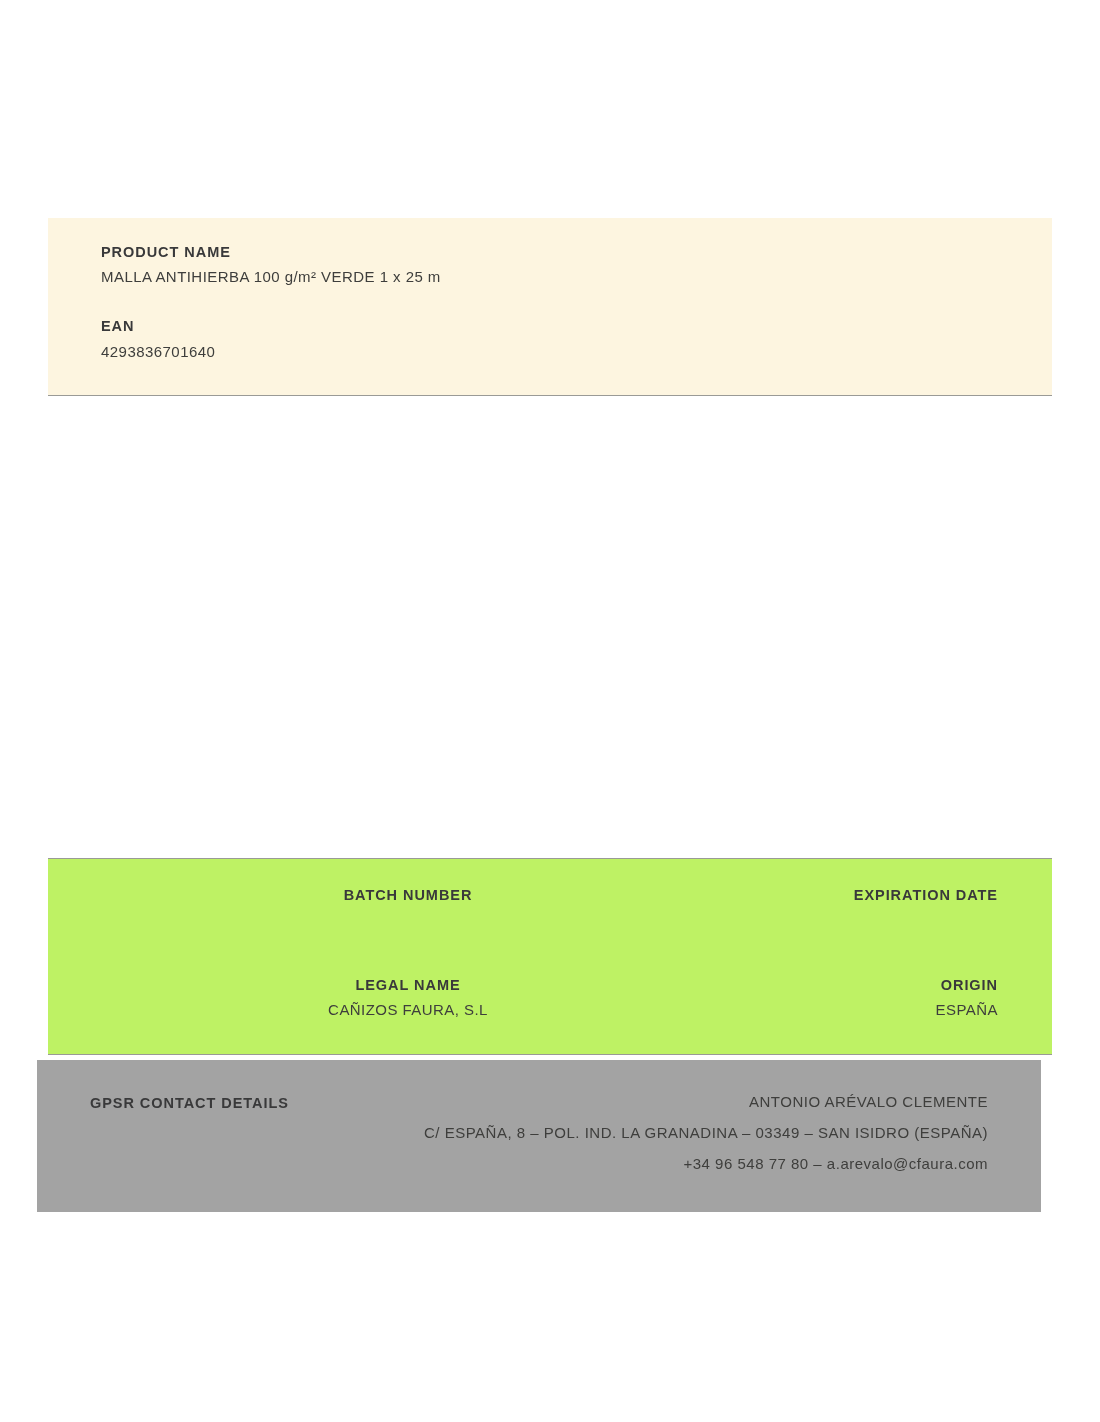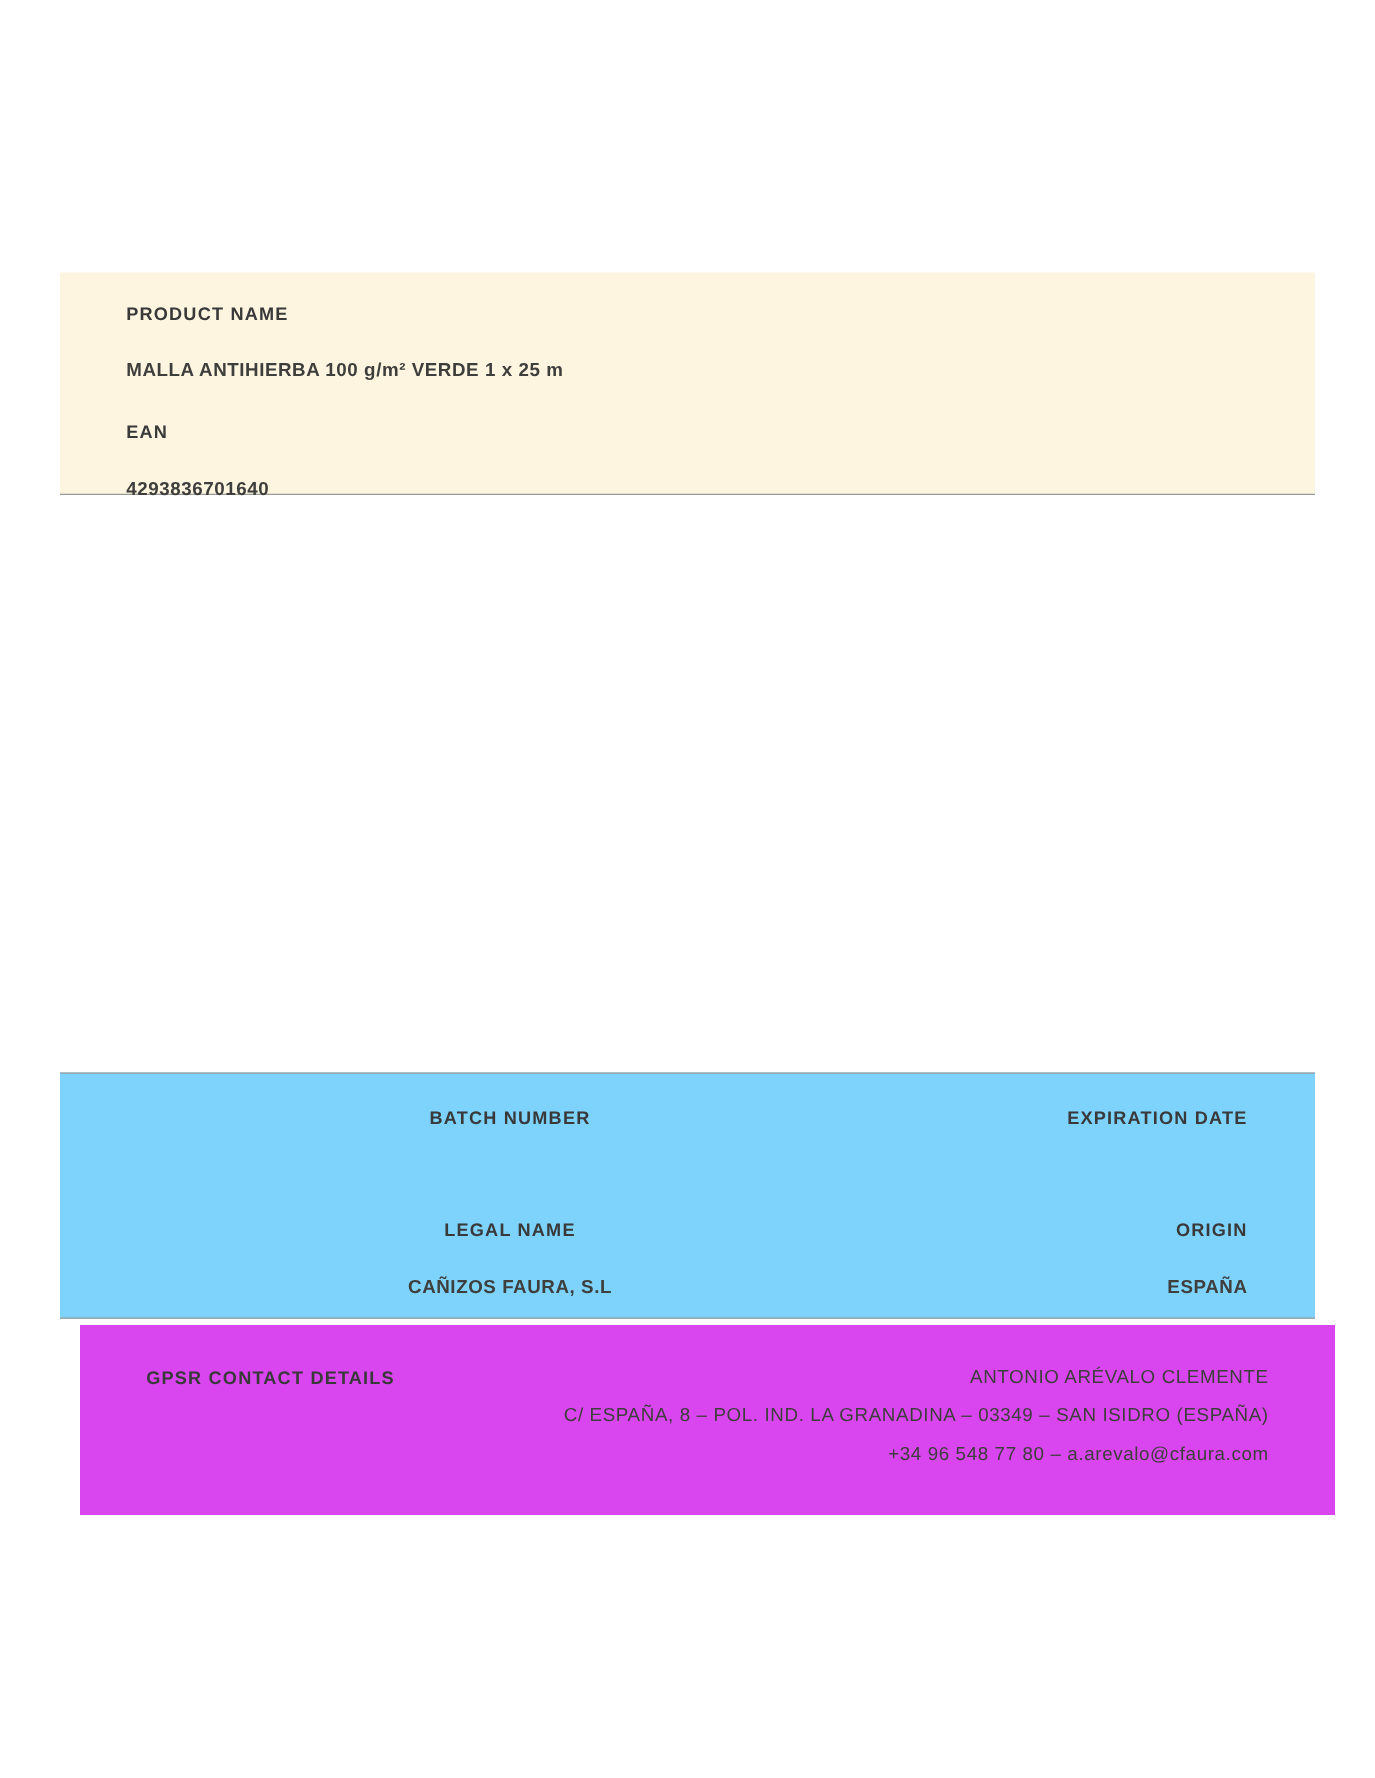--- a/index.html
+++ b/index.html
@@ -44,36 +44,36 @@
     font-weight: bold;
     letter-spacing: 0.95px;
     color: #39393a;
     margin: 0;
     line-height: 1.4;
   }
   .field-value {
     font-size: 15px;
     letter-spacing: 0.45px;
     color: #3e3e3c;
-    margin: 24px 0 0 0;
+    margin: 4px 0 0 0;
     line-height: 1.4;
-    font-weight: 700;
+    font-weight: 400;
   }
   .gap-block {
     margin-top: 29px;
   }
 
   
   .block-mid {
     position: absolute;
     left: 48px;
     top: 858px;
     width: 1004px;
     height: 197px;
-    background: #7dd3fc;
+    background: #bef264;
     border-top: 1px solid #9a9a96;
     border-bottom: 1px solid #9a9a96;
     box-sizing: border-box;
   }
   .mid-row {
     position: absolute;
     left: 0;
     width: 100%;
   }
   .row-1 { top: 26px; }
@@ -96,25 +96,25 @@
     text-align: right;
   }
   .col-a .field-label,
   .col-a .field-value {
     text-align: center;
   }
 
   
   .block-bottom {
     position: absolute;
-    left: 64px;
+    left: 37px;
     top: 1060px;
     width: 1004px;
     height: 152px;
-    background: #d946ef;
+    background: #a3a3a3;
     box-sizing: border-box;
   }
   .gpsr-label {
     position: absolute;
     left: 53px;
     top: 35px;
     font-size: 14.5px;
     font-weight: bold;
     letter-spacing: 0.95px;
     color: #39393a;

